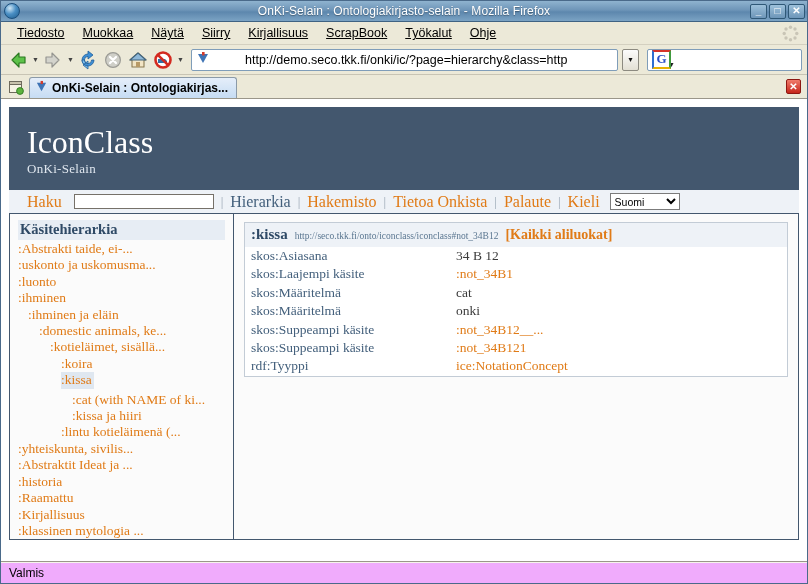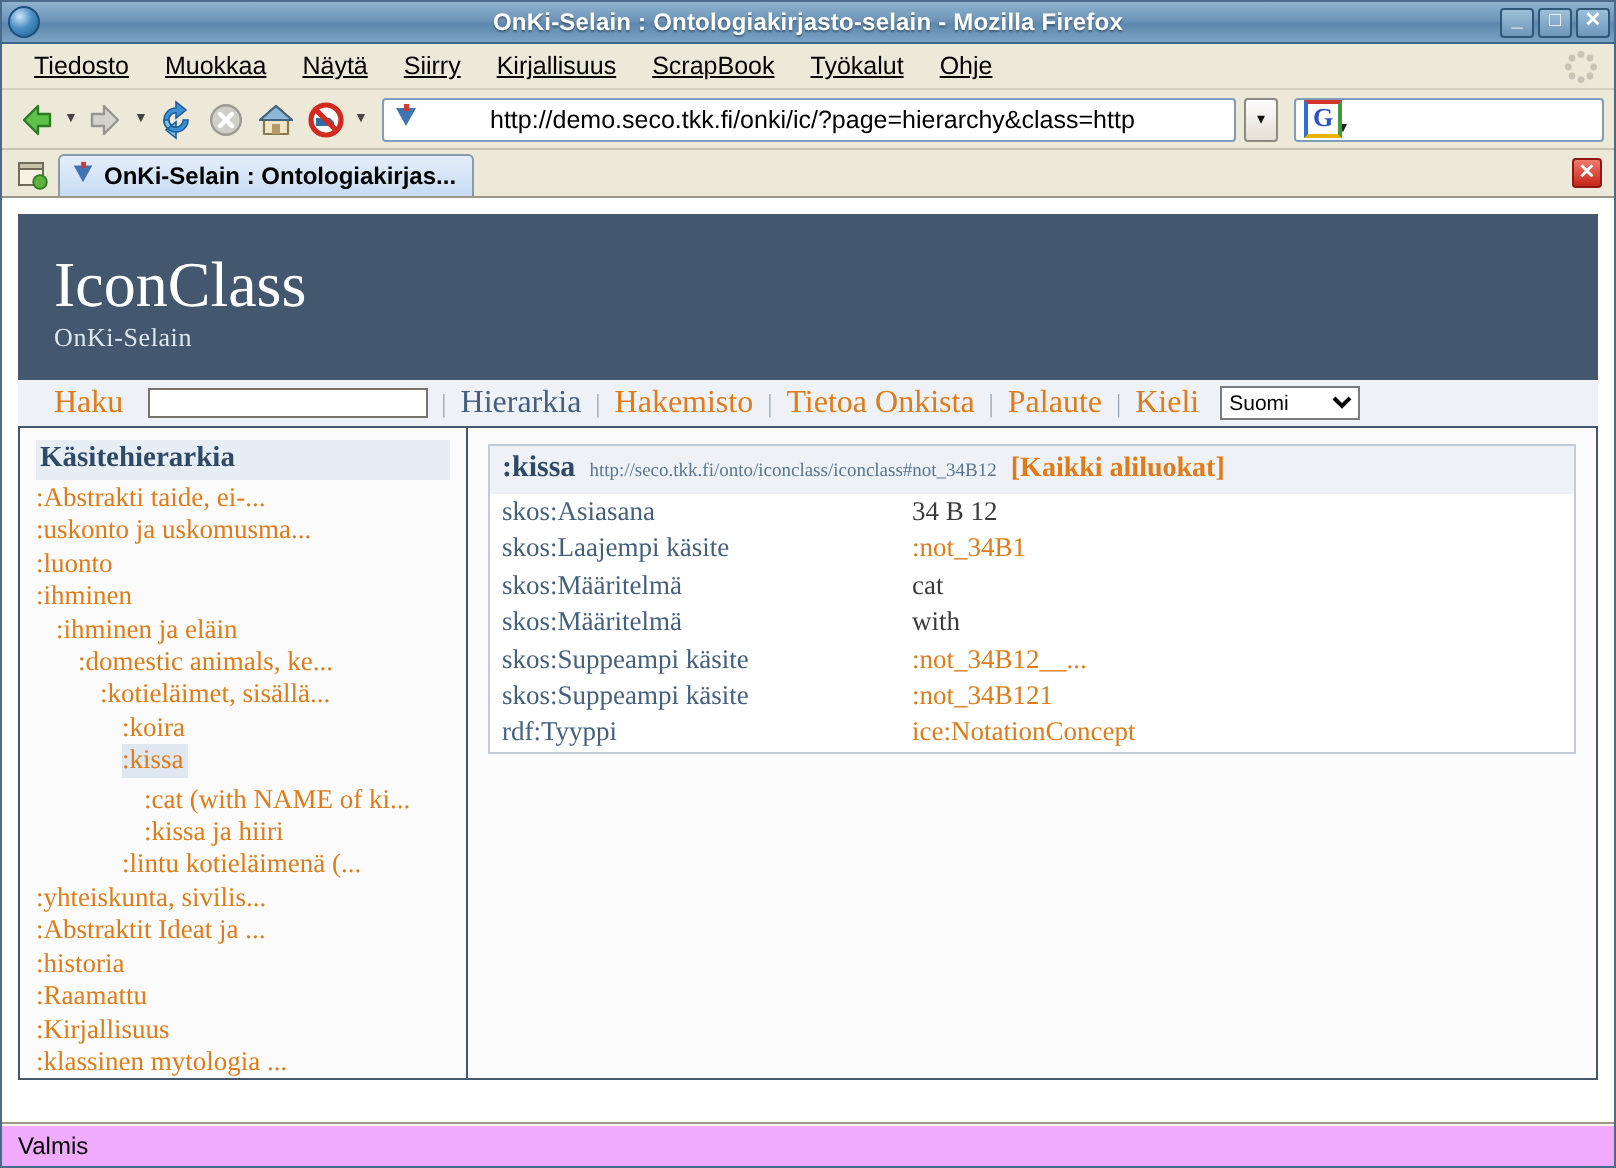--- a/index.html
+++ b/index.html
@@ -35,21 +35,21 @@
     width: 16px; height: 16px;
     border-radius: 50%;
     background: radial-gradient(circle at 35% 30%, #cfe6f5 0%, #4a8fc4 45%, #1d5b8c 100%);
     border: 1px solid #1b4f7d;
     flex: 0 0 auto;
   }
   #titlebar .title-text {
     position: absolute; left: 0; right: 0;
     text-align: center;
     color: #ffffff;
-    font-weight: bold;
+    font-weight: normal;
     font-size: 12px;
     letter-spacing: 0.1px;
     text-shadow: 0 1px 1px rgba(0,0,0,0.35);
     pointer-events: none;
   }
   #win-buttons {
     margin-left: auto;
     display: flex; gap: 2px;
     position: relative; z-index: 2;
   }
@@ -533,21 +533,21 @@
                 <tr>
                   <td class="pkey">skos:Laajempi käsite</td>
                   <td class="pval link">:not_34B1</td>
                 </tr>
                 <tr>
                   <td class="pkey">skos:Määritelmä</td>
                   <td class="pval">cat</td>
                 </tr>
                 <tr>
                   <td class="pkey">skos:Määritelmä</td>
-                  <td class="pval">with</td>
+                  <td class="pval">onki</td>
                 </tr>
                 <tr>
                   <td class="pkey">skos:Suppeampi käsite</td>
                   <td class="pval link">:not_34B12__...</td>
                 </tr>
                 <tr>
                   <td class="pkey">skos:Suppeampi käsite</td>
                   <td class="pval link">:not_34B121</td>
                 </tr>
                 <tr>

